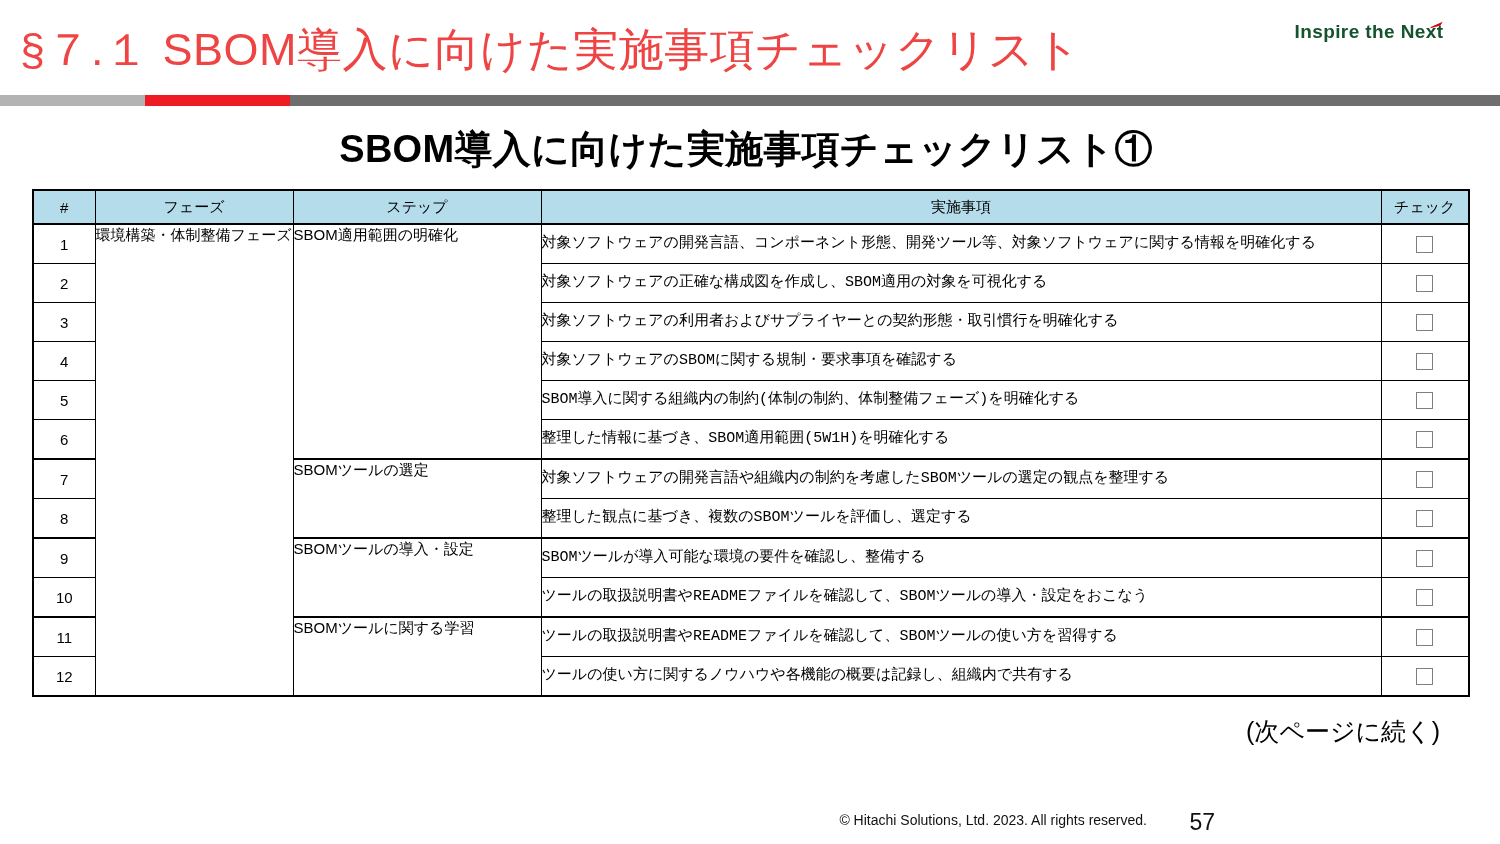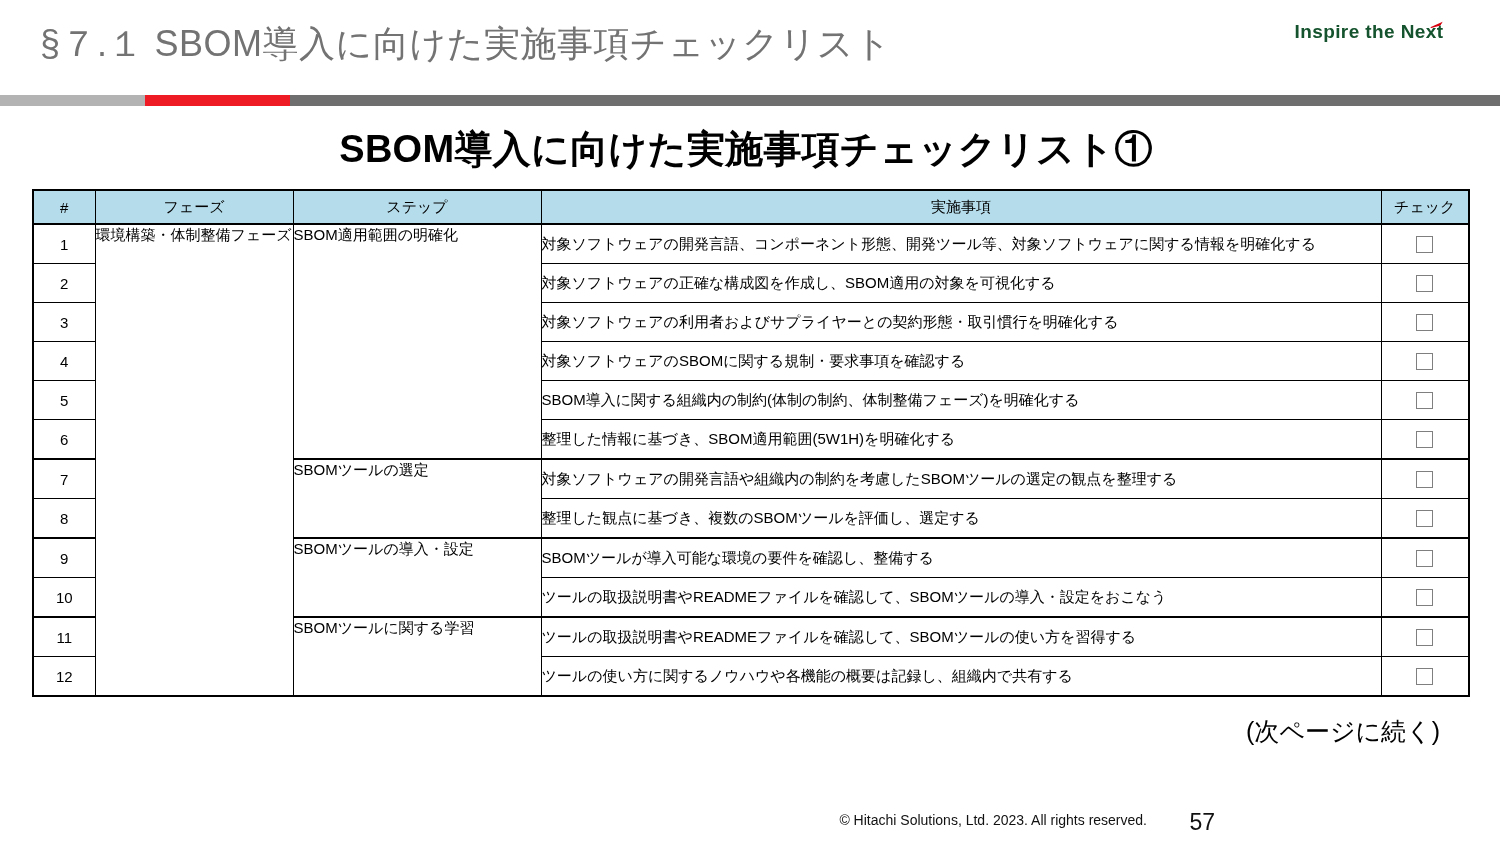--- a/index.html
+++ b/index.html
@@ -16,27 +16,27 @@
     position: relative;
   }
 
   
   .slide-header {
     position: relative;
     height: 96px;
   }
   .slide-title {
     position: absolute;
-    left: 40px;
+    left: 20px;
     top: 20px;
-    font-size: 36px;
+    font-size: 45px;
     font-weight: 400;
     letter-spacing: 0.5px;
     white-space: nowrap;
-    color: #737373;
+    color: #ef4444;
   }
   .hitachi-logo {
     position: absolute;
     right: 26px;
     top: 18px;
     width: 210px;
     text-align: center;
     line-height: 1;
   }
   .hitachi-wordmark {
@@ -147,20 +147,21 @@
     padding: 9px 0 0 8px;
     line-height: 1.3;
     font-size: 15px;
     margin-top: 12px;
   }
   td.cell-item {
     vertical-align: middle;
     padding: 4px 6px 4px 10px;
     line-height: 1.3;
     font-size: 15px;
+    font-family: Liberation Mono, monospace;
   }
   td.cell-check {
     text-align: center;
     vertical-align: middle;
   }
   .checkbox {
     display: inline-block;
     width: 15px;
     height: 15px;
     border: 1px solid #7f7f7f;

